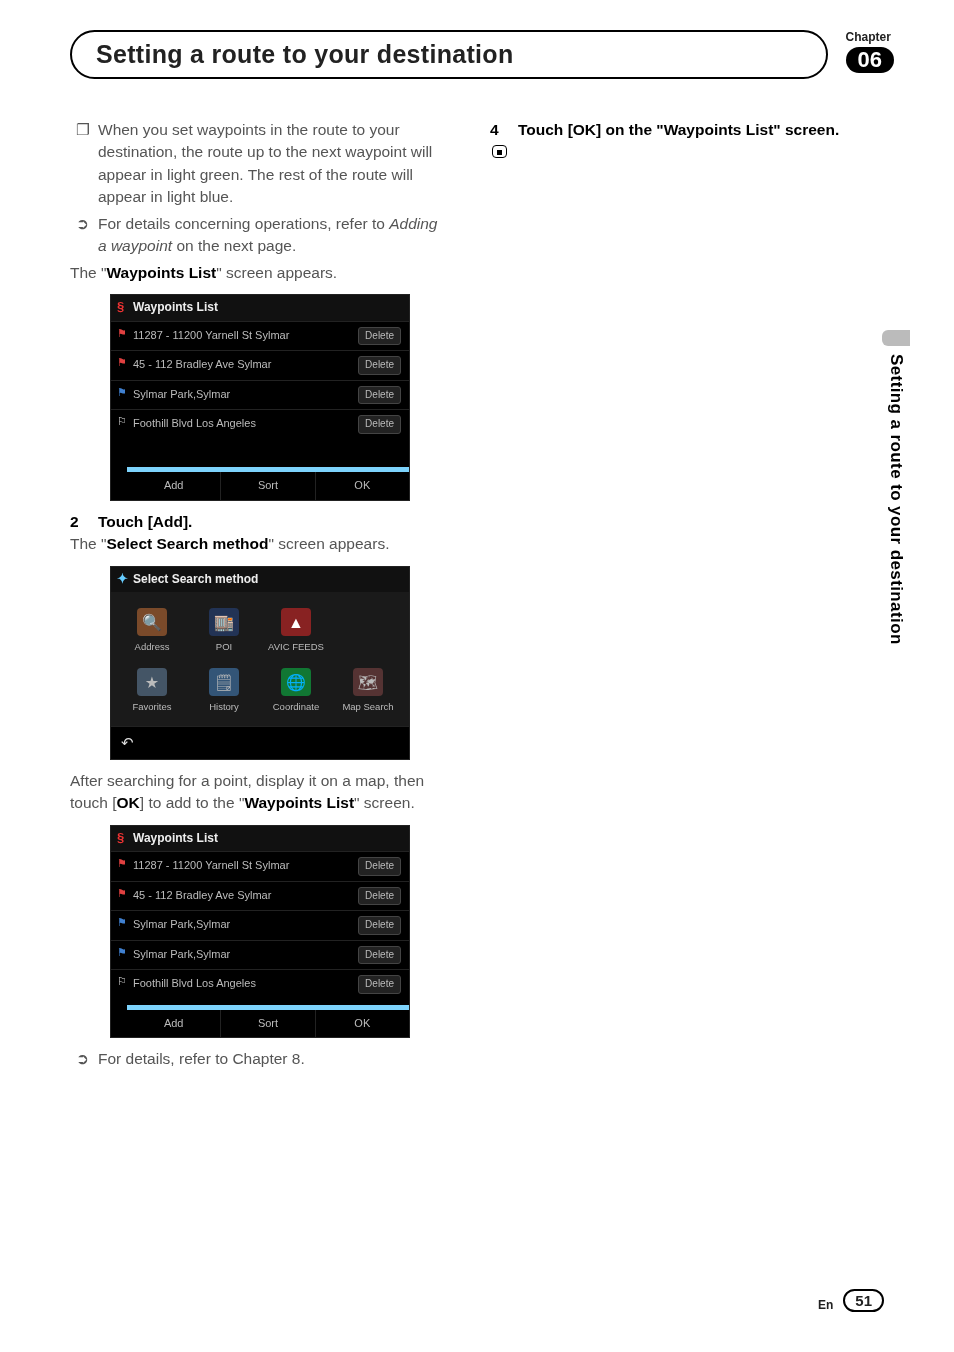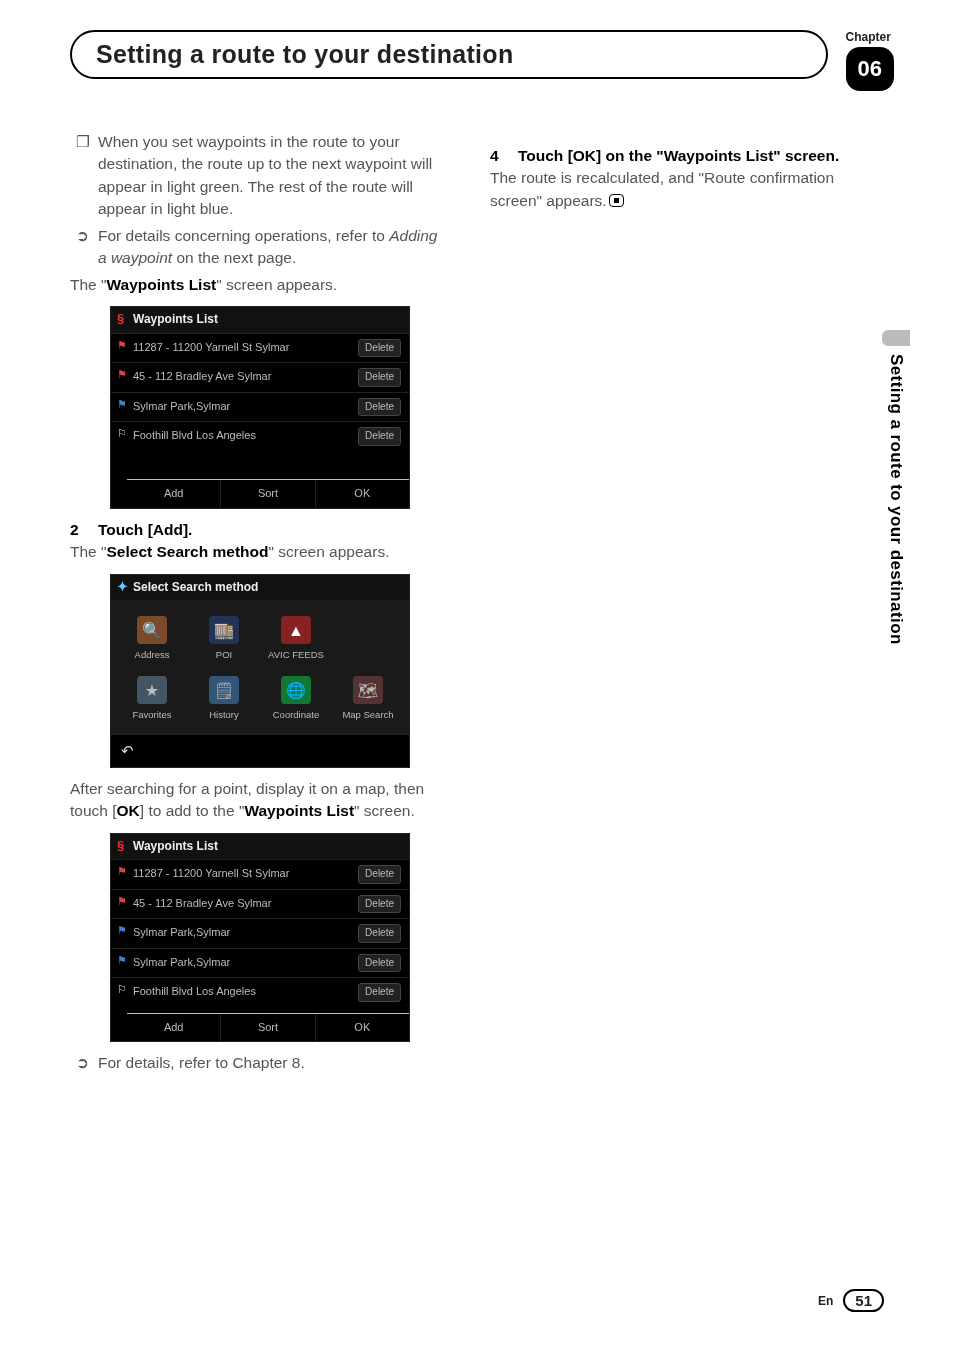--- a/index.html
+++ b/index.html
@@ -36,21 +36,21 @@
   }
   .chapter-label {
     font-size: 12px;
     font-weight: 700;
     margin-bottom: 3px;
   }
   .chapter-pill {
     background: #000;
     color: #fff;
     border-radius: 14px;
-    padding: 9px 12px;
+    padding: 0 12px;
     font-size: 22px;
     font-weight: 900;
     display: inline-block;
   }
   .columns {
     display: flex;
     gap: 40px;
   }
   .col {
     width: 380px;
@@ -108,21 +108,21 @@
     background: #222;
     border: 1px solid #444;
     border-radius: 3px;
     padding: 1px 6px;
     color: #bbb;
     font-size: 10px;
     margin-left: 34px;
   }
   .ss-footer {
     display: flex;
-    border-top: 1px solid #7dd3fc;
+    border-top: 5px solid #7dd3fc;
     margin-top: 28px;
     margin-left: 16px;
   }
   .ss-footer.tight { margin-top: 6px; }
   .ss-foot-btn {
     flex: 1;
     text-align: center;
     padding: 6px 0;
     border-right: 1px solid #222;
     color: #bbb;
@@ -176,21 +176,21 @@
     width: 28px;
     height: 16px;
     background: #bbb;
     border-radius: 6px 0 0 6px;
   }
   .footer {
     position: absolute;
     bottom: 40px;
     right: 70px;
     display: flex;
-    align-items: center;
+    align-items: flex-end;
     gap: 10px;
   }
   .footer-en { font-size: 12px; font-weight: 700; }
   .footer-num {
     border: 2px solid #000;
     border-radius: 14px;
     padding: 1px 10px;
     font-size: 15px;
     font-weight: 800;
   }
@@ -371,25 +371,25 @@
     <div class="bullet-block" style="margin-top:8px">
       <div class="bullet-row">
         <span class="bullet-glyph">➲</span>
         <span>For details, refer to Chapter 8.</span>
       </div>
     </div>
 
   </div>
 
   <div class="col">
-    <p class="step-head" style="margin-top:14px">
+    <p class="step-head" style="margin-top:0">
       <span class="step-num">4</span><span>Touch [OK] on the "Waypoints List" screen.</span>
     </p>
     <p>
-      <span>The route is recalculated, and "Route confirmation screen" appears.</span><span class="end-icon"></span>
+      <span class="end-icon"></span>
     </p>
   </div>
 </div>
 
 <div class="side-tab-deco"></div>
 <div class="side-tab">Setting a route to your destination</div>
 
 <div class="footer">
   <span class="footer-en">En</span>
   <span class="footer-num">51</span>

